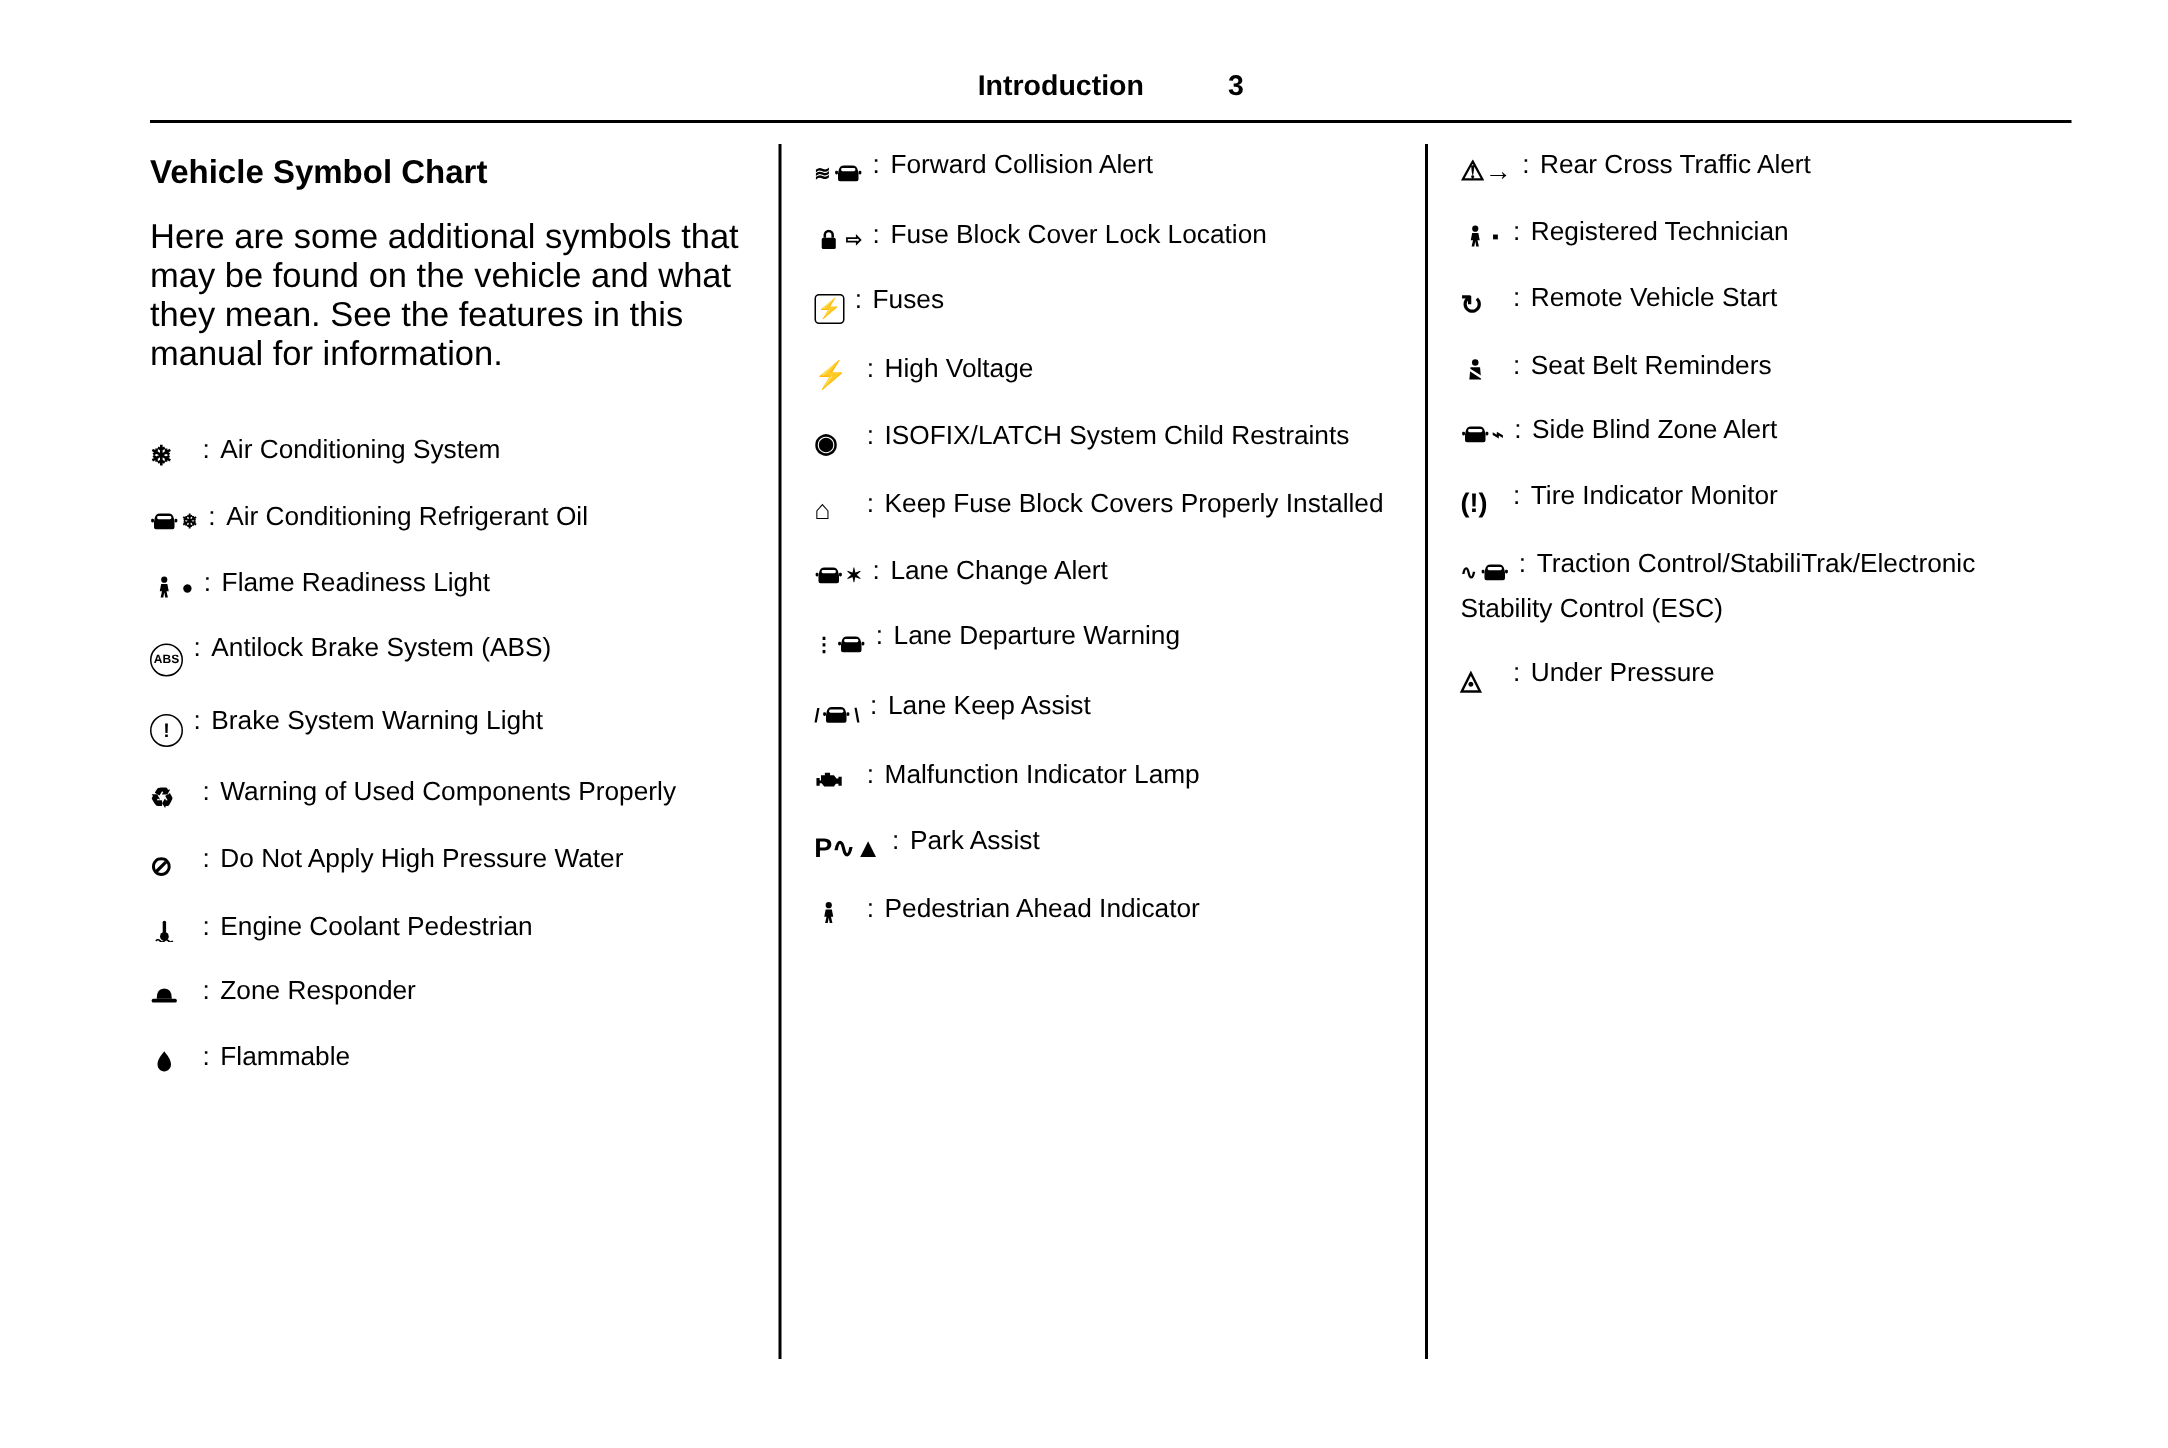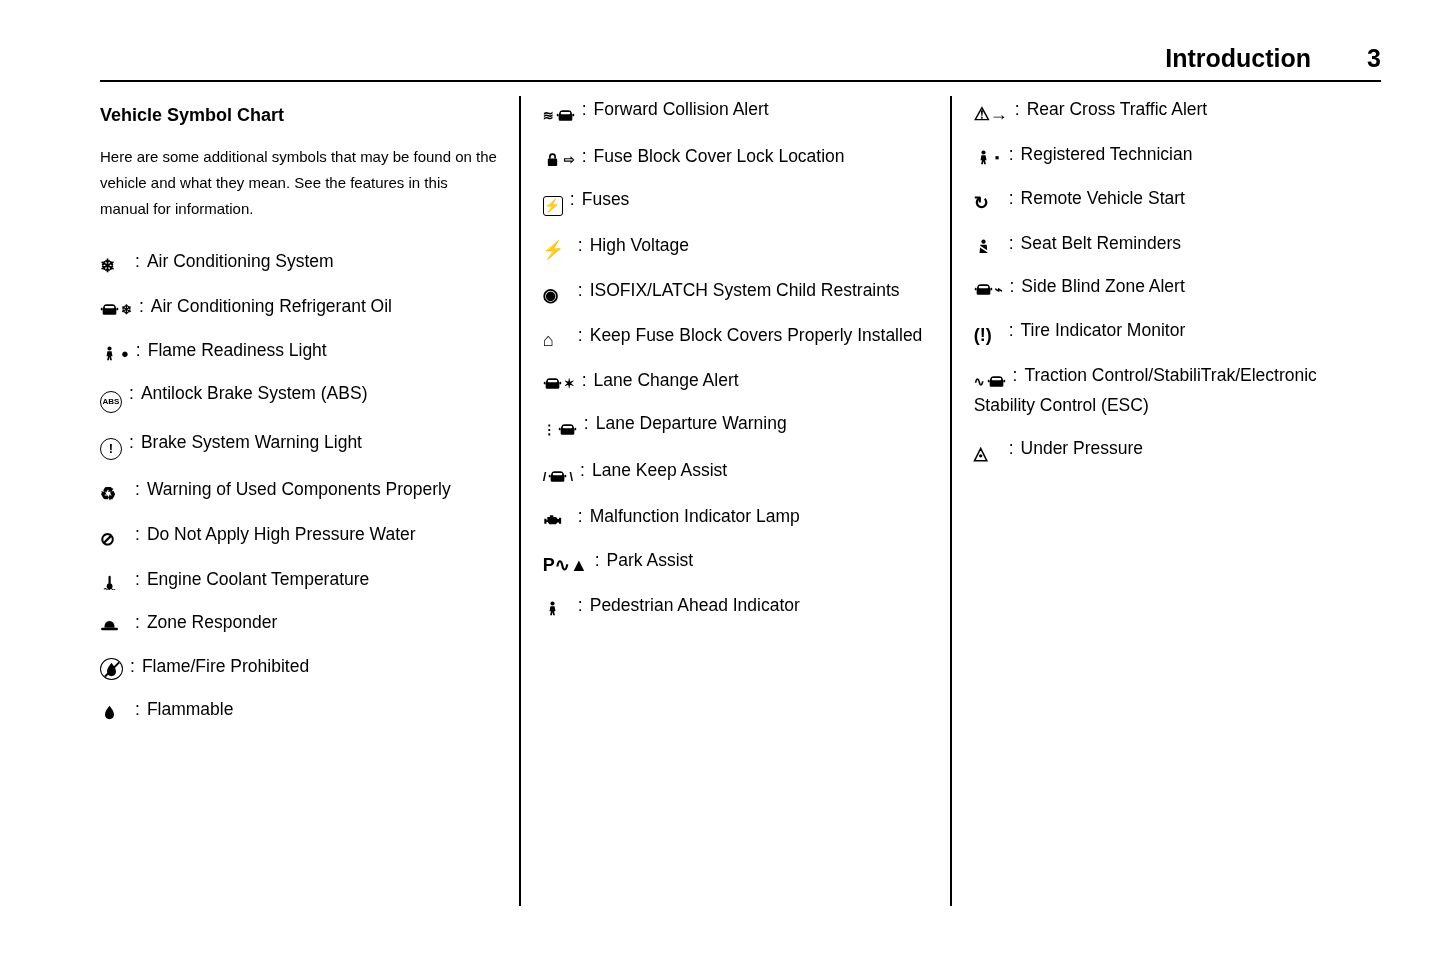--- a/index.html
+++ b/index.html
@@ -2,35 +2,35 @@
 <html><head>
 <meta charset="utf-8">
 <style>
   html,body{margin:0;padding:0;}
   body{
     width:1445px;height:965px;background:#ffffff;color:#000;
     font-family:"Liberation Sans",sans-serif;font-size:17px;
     position:relative;overflow:hidden;
   }
   .page-header{position:absolute;top:46px;left:100px;right:64px;}
-  .header-text{text-align:right;font-weight:bold;font-size:25px;line-height:24px;}
+  .header-text{text-align:center;font-weight:bold;font-size:19px;line-height:24px;}
   .pagenum{margin-left:56px;}
   .header-rule{border:0;border-top:2px solid #000;margin:10px 0 0 0;}
 
   .columns{
     position:absolute;top:96px;left:100px;right:64px;bottom:0;
     display:flex;align-items:flex-start;
   }
   .vline{width:1.5px;background:#000;height:810px;flex:0 0 auto;}
   .col{flex:1 1 0;min-width:0;}
   .col-1{padding-right:22px;}
   .col-2,.col-3{padding-left:22px;padding-right:10px;}
 
-  .section-heading{font-size:18px;font-weight:bold;margin:8px 0 18px 0;line-height:22px;}
-  .intro{margin:0 0 26px 0;line-height:26px;font-size:15px;max-width:400px;}
+  .section-heading{font-size:22px;font-weight:bold;margin:8px 0 18px 0;line-height:22px;}
+  .intro{margin:0 0 38px 0;line-height:26px;font-size:23px;max-width:400px;}
 
   .sym-row{margin:0 0 16px 0;line-height:27px;font-size:17.5px;}
   .colon{margin:0 7px;}
 
   .icon{
     display:inline-flex;align-items:center;justify-content:flex-start;gap:2px;
     min-width:28px;height:22px;vertical-align:-5px;
     font-weight:bold;font-size:18px;line-height:1;white-space:nowrap;
   }
   .icon .adj{font-size:13px;font-weight:bold;}
@@ -138,31 +138,26 @@
         <div class="sym-row"><span class="icon">
             <span class="g">♻</span>
           </span><span class="colon">:</span><span class="label">Warning of Used Components Properly</span></div>
         <div class="sym-row"><span class="icon">
             <span class="g">⊘</span>
           </span><span class="colon">:</span><span class="label">Do Not Apply High Pressure Water</span></div>
         <div class="sym-row"><span class="icon">
             <svg class="isvg" aria-hidden="true">
               <use href="#i-thermo"></use>
             </svg>
-          </span><span class="colon">:</span><span class="label">Engine Coolant Temperature</span></div>
+          </span><span class="colon">:</span><span class="label">Engine Coolant Pedestrian</span></div>
         <div class="sym-row"><span class="icon">
             <svg class="isvg" aria-hidden="true">
               <use href="#i-helmet"></use>
             </svg>
           </span><span class="colon">:</span><span class="label">Zone Responder</span></div>
-        <div class="sym-row"><span class="icon circled slashed">
-            <svg class="isvg" aria-hidden="true">
-              <use href="#i-flame"></use>
-            </svg>
-          </span><span class="colon">:</span><span class="label">Flame/Fire Prohibited</span></div>
         <div class="sym-row"><span class="icon">
             <svg class="isvg" aria-hidden="true">
               <use href="#i-flame"></use>
             </svg>
           </span><span class="colon">:</span><span class="label">Flammable</span></div>
       </div>
   </div>
   <div class="vline"></div>
   <div class="col col-2">
     <div class="sym-list">

